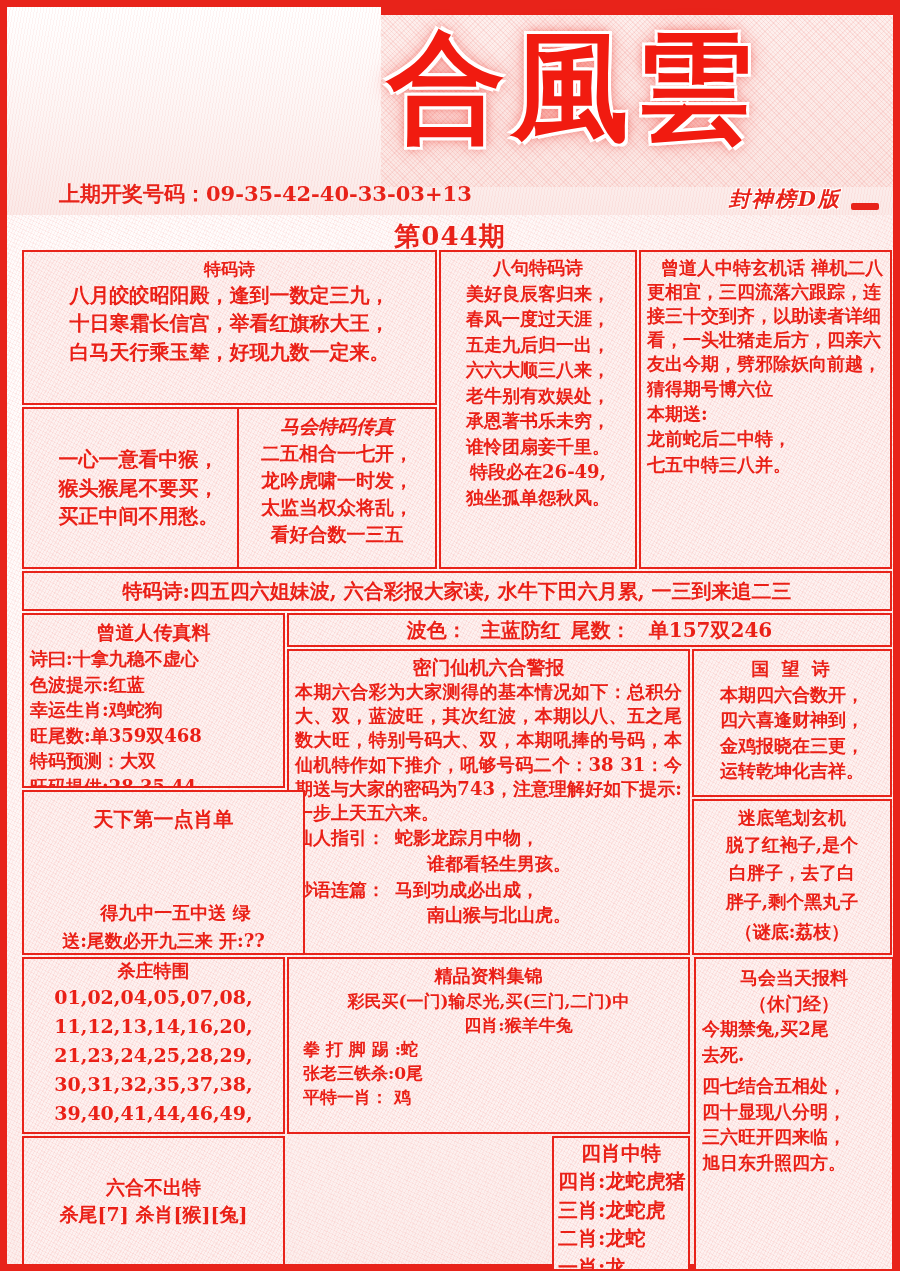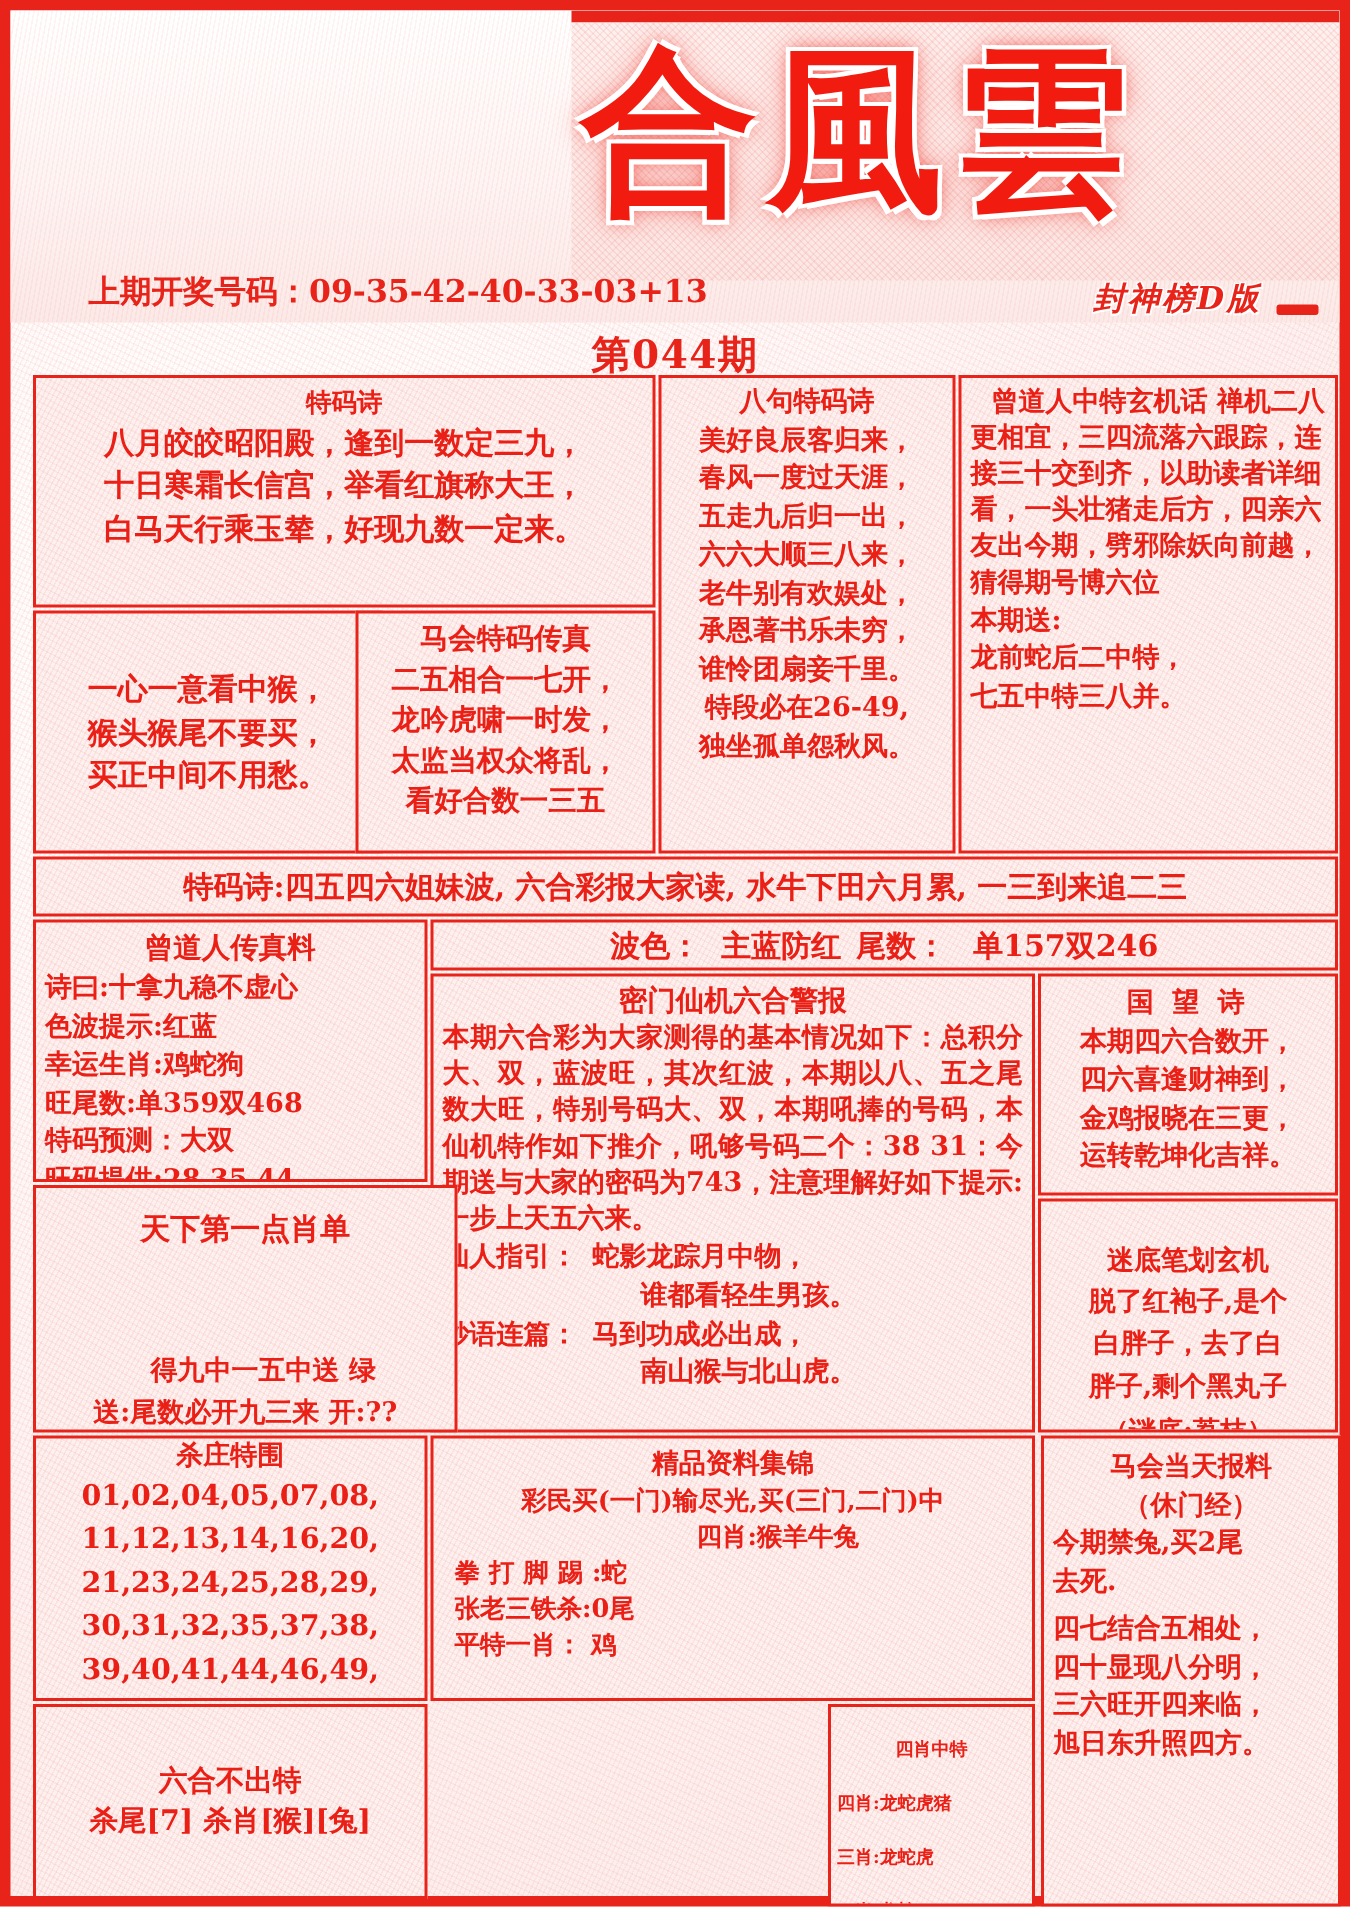--- a/index.html
+++ b/index.html
@@ -80,21 +80,21 @@
       #fdf1f0;
     color:#ea2017;
     font-family:"DejaVu Serif","Liberation Serif",serif;
     font-weight:bold;
     overflow:hidden;
   }
   .nb{border:none;}
   .ttl{ text-align:center; font-size:17px; line-height:1.35; }
   .ln{ line-height:1.42; }
   .p6{padding:4px 6px;}
-  .sz16{font-size:12px;margin-top:19px;}
+  .sz16{font-size:20px;}
   .sz17{font-size:17px;}
   .sz18{font-size:18px;}
   .sz19{font-size:19px;}
   .sz20{font-size:20px;}
   .wide{letter-spacing:3px;}
   .flexcol{display:flex;flex-direction:column;justify-content:center;height:100%;}
   .ctr{text-align:center;}
   .lft{text-align:left;}
   .numlist{ font-size:19px; line-height:1.52; text-align:center; letter-spacing:0px;}
 </style>
@@ -125,21 +125,21 @@
 
     <div class="cell" style="left:0;top:157px;width:233px;height:162px;">
       <div class="flexcol">
         <div class="ctr sz20 ln">一心一意看中猴，</div>
         <div class="ctr sz20 ln">猴头猴尾不要买，</div>
         <div class="ctr sz20 ln">买正中间不用愁。</div>
       </div>
     </div>
 
     <div class="cell" style="left:215px;top:157px;width:200px;height:162px;">
-      <div class="ctr sz19 ln" style="padding-top:4px;">马会特码传真</div>
+      <div class="ctr sz19 ln" style="padding-top:4px;font-style:italic;">马会特码传真</div>
       <div class="ctr sz19 ln">二五相合一七开，</div>
       <div class="ctr sz19 ln">龙吟虎啸一时发，</div>
       <div class="ctr sz19 ln">太监当权众将乱，</div>
       <div class="ctr sz19 ln">看好合数一三五</div>
     </div>
 
     <div class="cell" style="left:417px;top:0;width:198px;height:319px;">
       <div class="ctr sz18 ln" style="padding-top:3px;">八句特码诗</div>
       <div class="ctr sz18 ln">美好良辰客归来，</div>
       <div class="ctr sz18 ln">春风一度过天涯，</div>
@@ -198,21 +198,21 @@
 
     <div class="cell" style="left:670px;top:399px;width:200px;height:148px;">
       <div class="ctr sz18 ln wide" style="padding-top:5px;">国 望 诗</div>
       <div class="ctr sz18 ln">本期四六合数开，</div>
       <div class="ctr sz18 ln">四六喜逢财神到，</div>
       <div class="ctr sz18 ln">金鸡报晓在三更，</div>
       <div class="ctr sz18 ln">运转乾坤化吉祥。</div>
     </div>
 
     <div class="cell" style="left:670px;top:549px;width:200px;height:156px;">
-      <div class="ctr sz18 ln" style="padding-top:4px;margin-top:23px;">迷底笔划玄机</div>
+      <div class="ctr sz18 ln" style="padding-top:4px;">迷底笔划玄机</div>
       <div class="ctr sz18" style="line-height:1.6;">脱了红袍子,是个</div>
       <div class="ctr sz18" style="line-height:1.6;">白胖子，去了白</div>
       <div class="ctr sz18" style="line-height:1.6;">胖子,剩个黑丸子</div>
       <div class="ctr sz18" style="line-height:1.7;">（谜底:荔枝）</div>
     </div>
 
     <div class="cell" style="left:0;top:540px;width:283px;height:165px;">
       <div class="ctr sz20" style="padding-top:14px;">天下第一点肖单</div>
       <div class="ctr sz18" style="padding-top:68px;padding-left:24px;">得九中一五中送 绿</div>
       <div class="ctr sz18" style="padding-top:4px;">送:尾数必开九三来 开:??</div>

